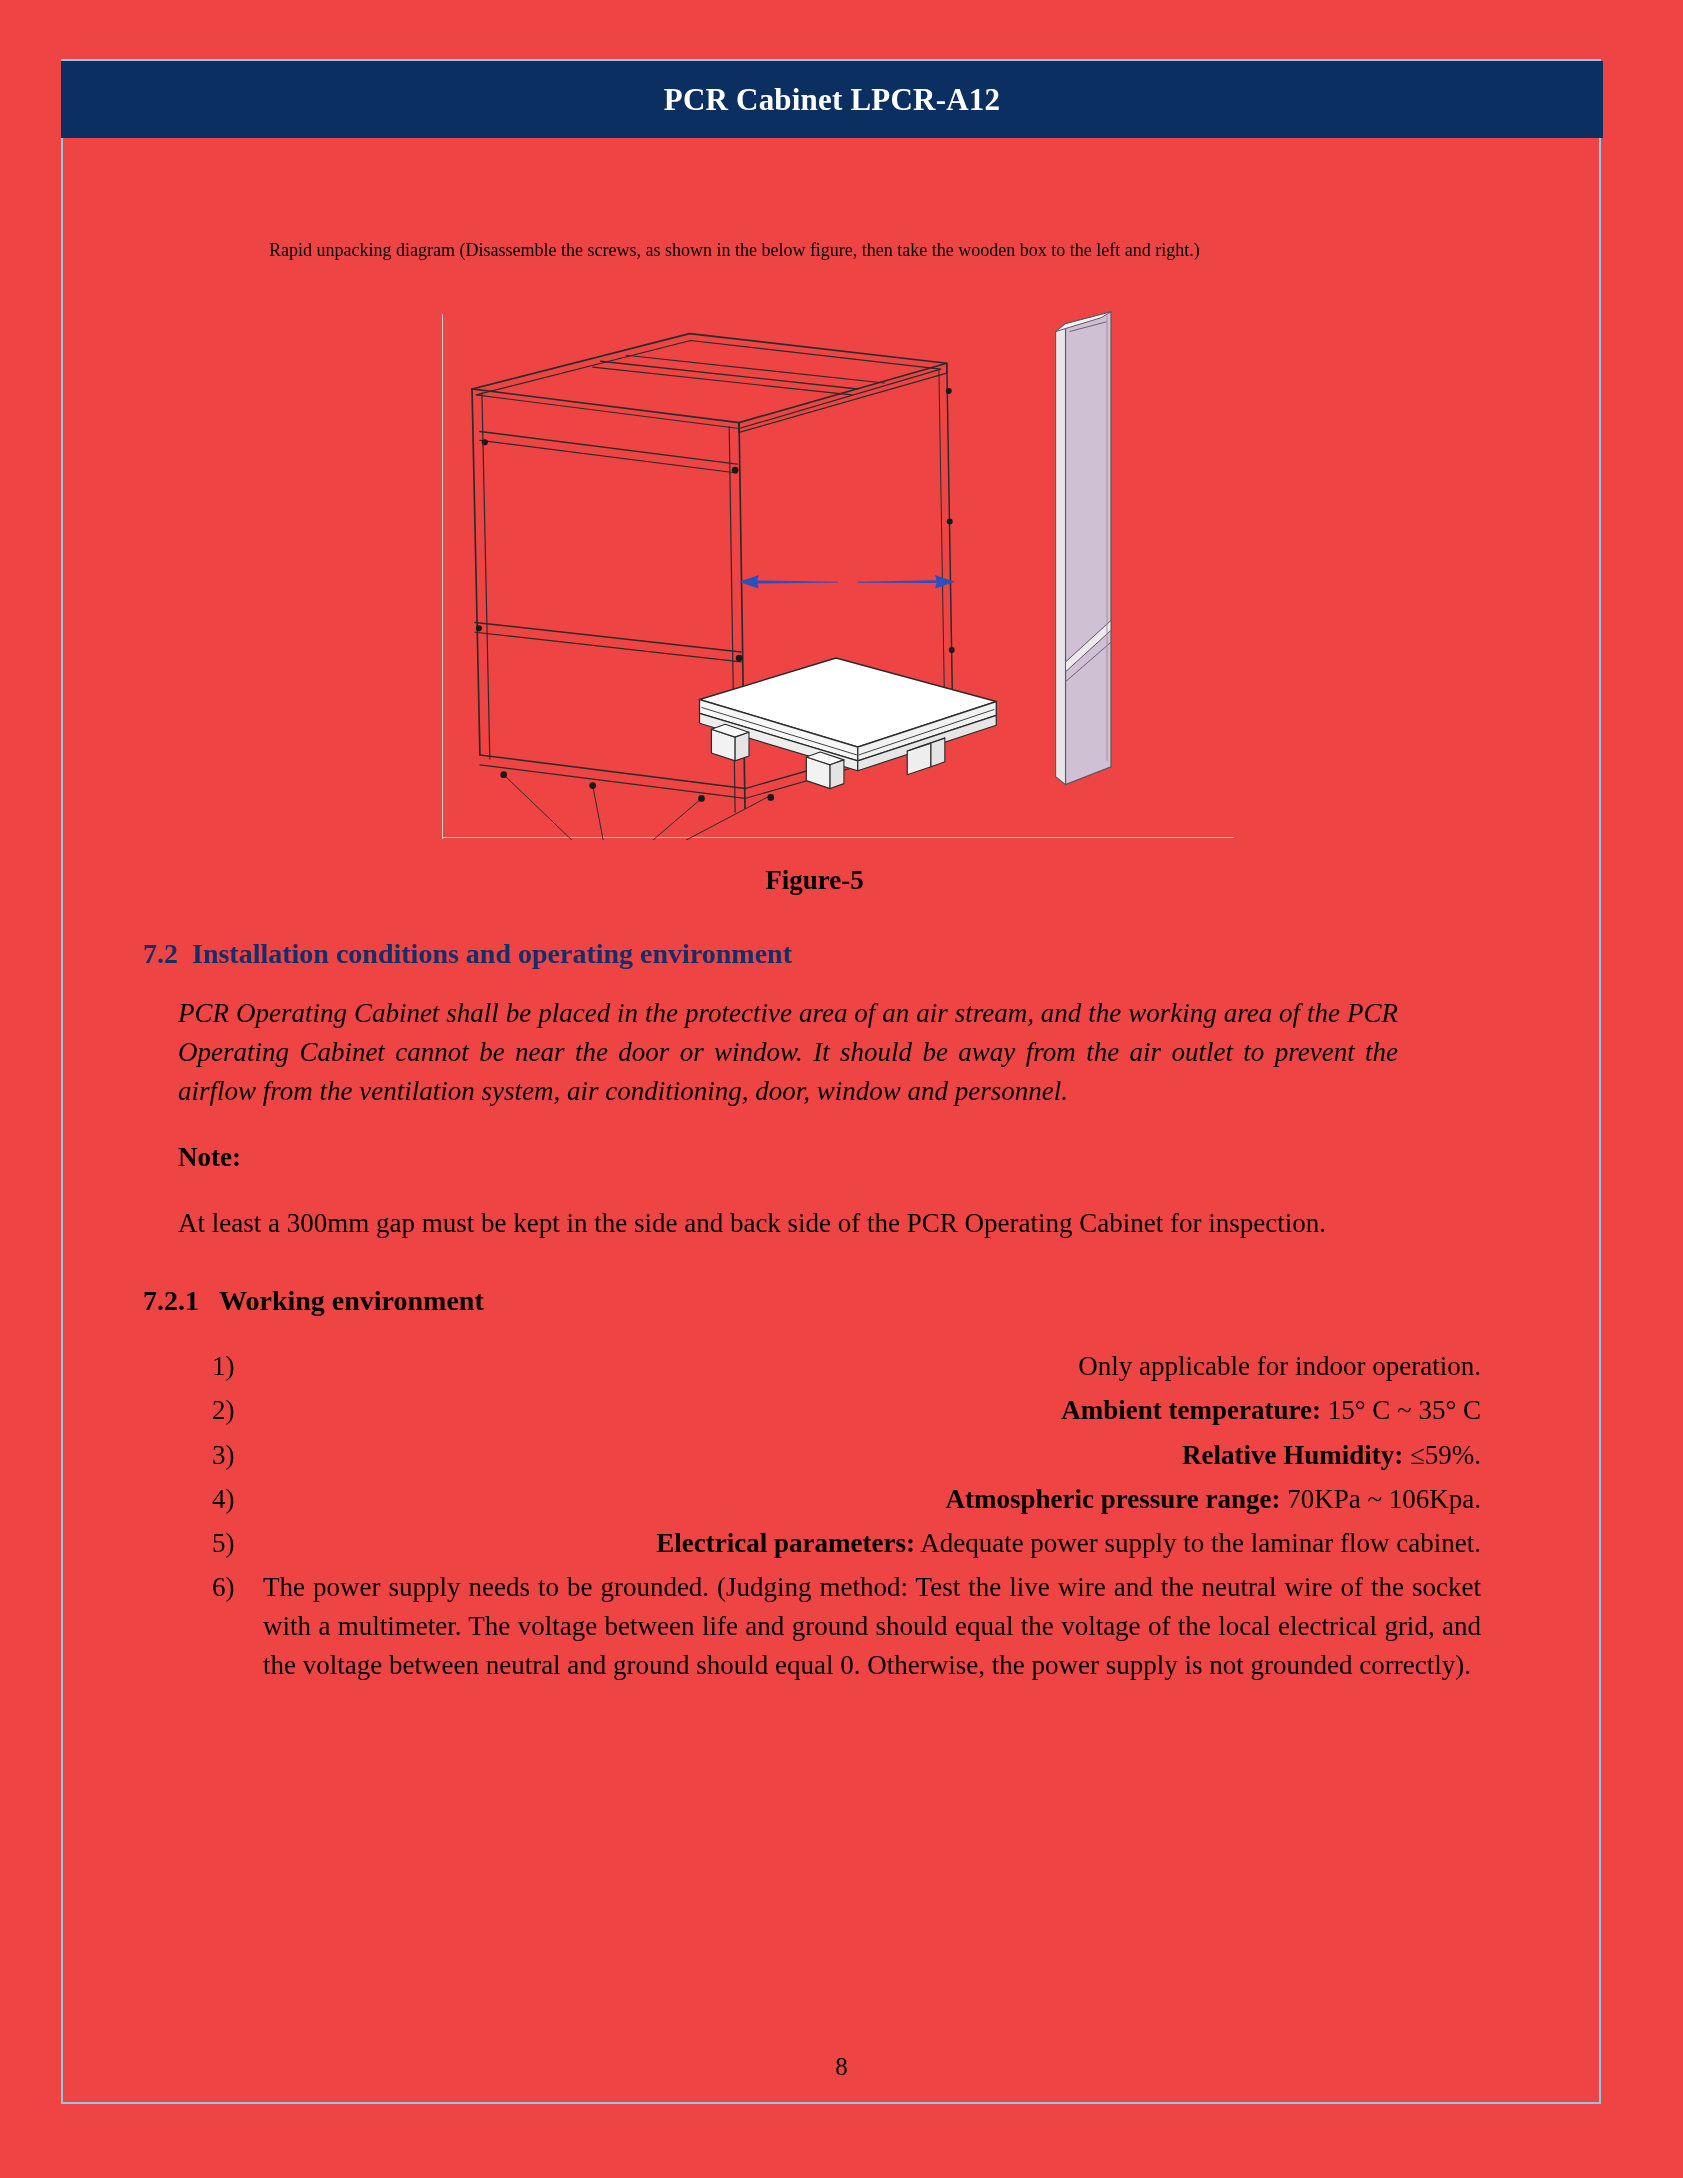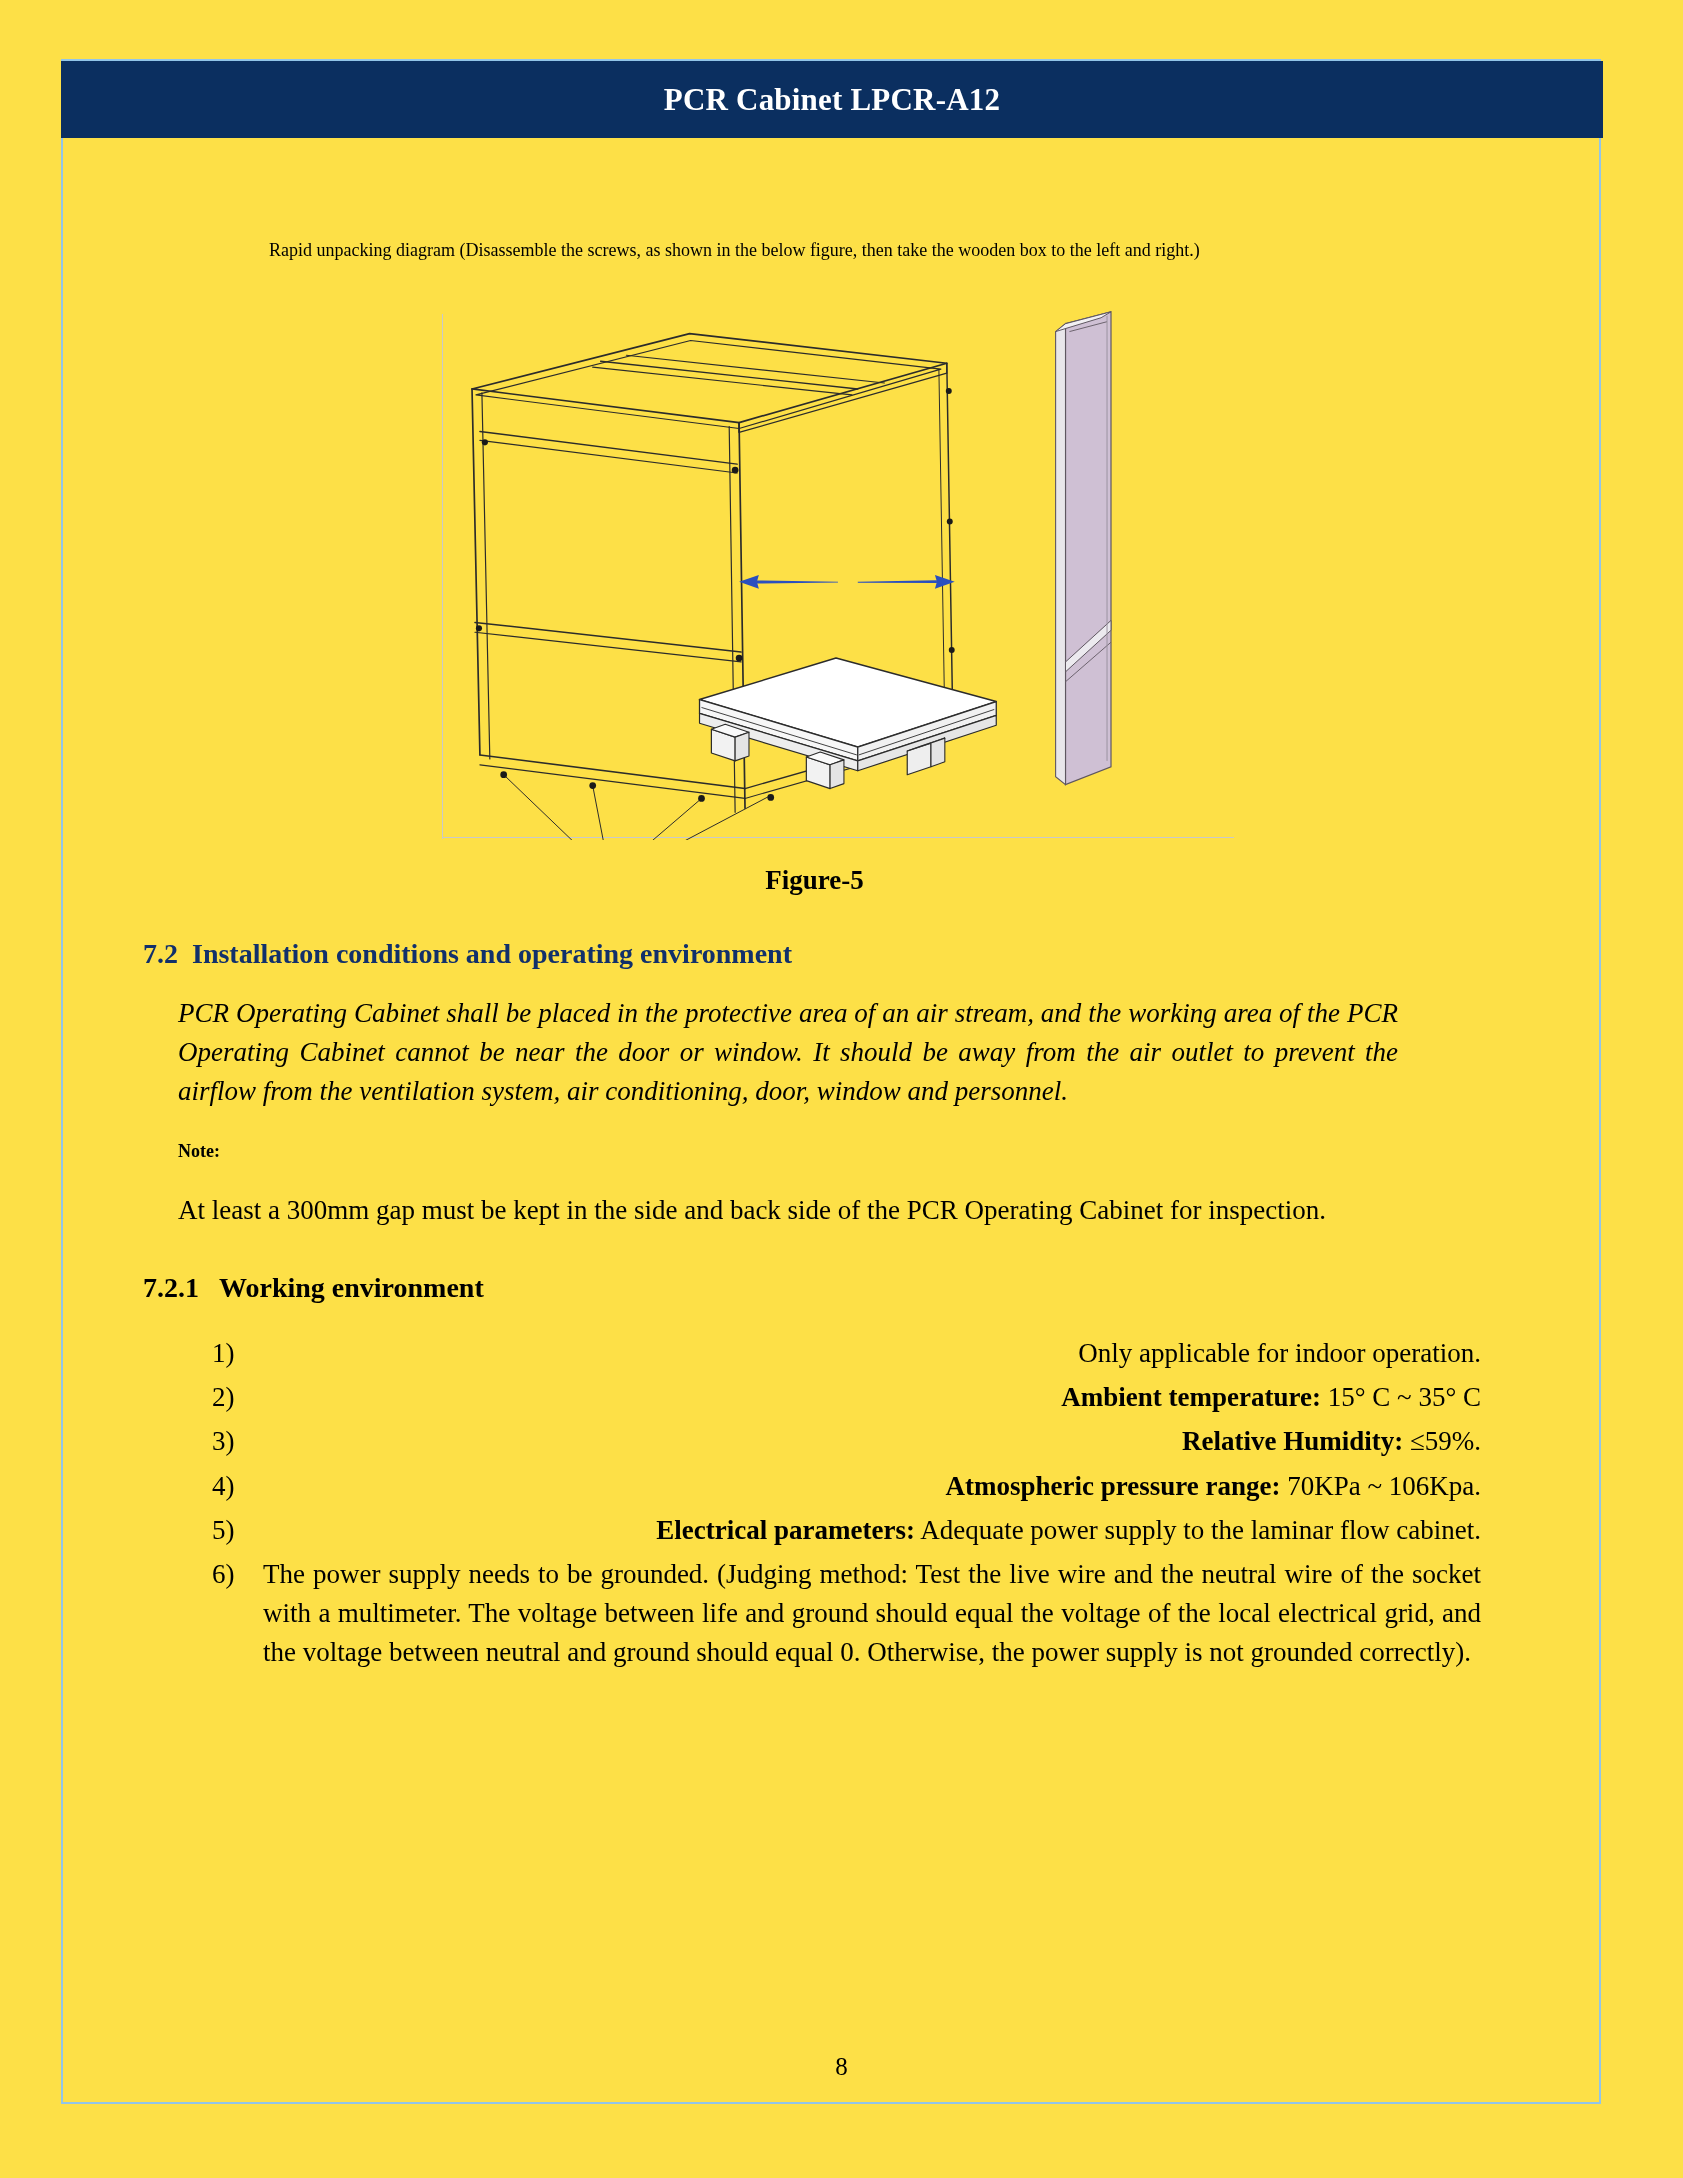--- a/index.html
+++ b/index.html
@@ -13,21 +13,21 @@
     font-family: "Liberation Serif", "DejaVu Serif", serif;
     color: #000000;
     overflow: hidden;
   }
 
   
   #page {
     position: relative;
     width: 1683px;
     height: 2178px;
-    background: #fde047;
+    background: #ef4444;
   }
   #page-border {
     position: absolute;
     left: 61px;
     top: 59px;
     width: 1540px;
     height: 2045px;
     border: 2px solid #92c5e8;
     box-sizing: border-box;
     pointer-events: none;
@@ -133,21 +133,21 @@
     margin-left: -16px;
     margin-top: 24px;
     font-size: 27px;
     line-height: 1.45;
     text-align: justify;
     text-justify: inter-word;
     font-style: italic;
   }
   .note-label {
     margin-left: -16px;
-    font-size: 18px;
+    font-size: 27px;
     font-weight: bold;
     line-height: 1.45;
   }
   .note-text {
     width: 1220px;
     margin-left: -16px;
     font-size: 27px;
     line-height: 1.45;
     text-align: left;
   }

